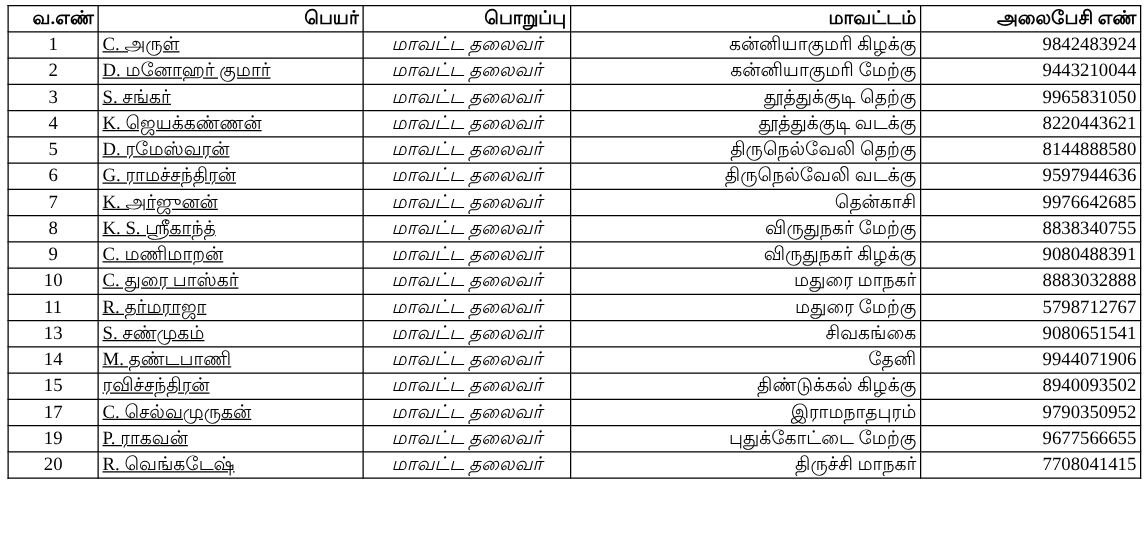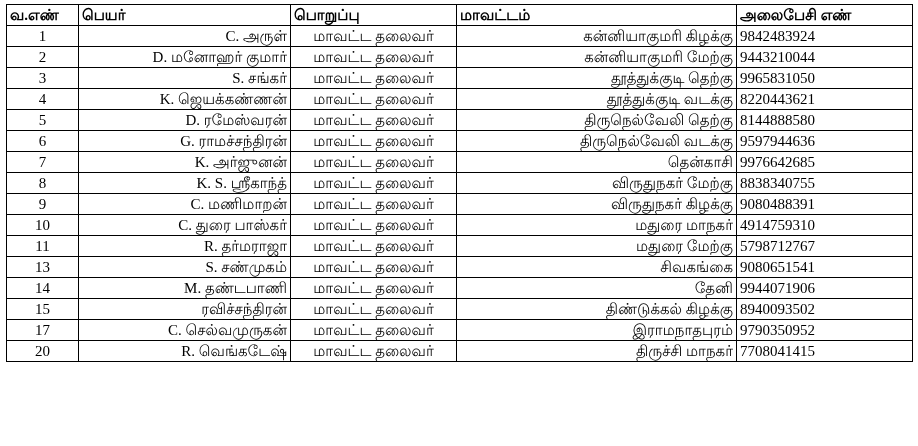--- a/index.html
+++ b/index.html
@@ -30,34 +30,34 @@
     border: 1px solid #000000;
     padding: 0 3px;
     height: 20px;
     line-height: 19px;
     font-size: 15px;
     white-space: nowrap;
     overflow: hidden;
   }
   table.roster th {
     font-weight: bold;
-    text-align: left;
+    text-align: right;
   }
   
   col.c-sno   { width: 72px; }
   col.c-name  { width: 212px; }
   col.c-role  { width: 166px; }
   col.c-dist  { width: 280px; }
   col.c-phone { width: 176px; }
 
   td.sno   { text-align: center; font-size: 14px; }
-  td.name  { text-align: right; }
-  td.role  { text-align: center; }
+  td.name  { text-align: left; text-decoration: underline; }
+  td.role  { text-align: center; font-style: italic; }
   td.dist  { text-align: right; }
-  td.phone { text-align: left; font-size: 14px; }
+  td.phone { text-align: right; font-size: 14px; }
 </style>
 </head>
 <body>
 
 <div class="sheet">
   <table class="roster">
     <colgroup>
       <col class="c-sno">
       <col class="c-name">
       <col class="c-role">
@@ -135,21 +135,21 @@
           <td class="name">C. மணிமாறன்</td>
           <td class="role">மாவட்ட தலைவர்</td>
           <td class="dist">விருதுநகர் கிழக்கு</td>
           <td class="phone">9080488391</td>
         </tr>
         <tr>
           <td class="sno">10</td>
           <td class="name">C. துரை பாஸ்கர்</td>
           <td class="role">மாவட்ட தலைவர்</td>
           <td class="dist">மதுரை மாநகர்</td>
-          <td class="phone">4914759310</td>
+          <td class="phone">8883032888</td>
         </tr>
         <tr>
           <td class="sno">11</td>
           <td class="name">R. தர்மராஜா</td>
           <td class="role">மாவட்ட தலைவர்</td>
           <td class="dist">மதுரை மேற்கு</td>
           <td class="phone">5798712767</td>
         </tr>
         <tr>
           <td class="sno">13</td>
@@ -171,20 +171,27 @@
           <td class="role">மாவட்ட தலைவர்</td>
           <td class="dist">திண்டுக்கல் கிழக்கு</td>
           <td class="phone">8940093502</td>
         </tr>
         <tr>
           <td class="sno">17</td>
           <td class="name">C. செல்வமுருகன்</td>
           <td class="role">மாவட்ட தலைவர்</td>
           <td class="dist">இராமநாதபுரம்</td>
           <td class="phone">9790350952</td>
+        </tr>
+        <tr>
+          <td class="sno">19</td>
+          <td class="name">P. ராகவன்</td>
+          <td class="role">மாவட்ட தலைவர்</td>
+          <td class="dist">புதுக்கோட்டை மேற்கு</td>
+          <td class="phone">9677566655</td>
         </tr>
         <tr>
           <td class="sno">20</td>
           <td class="name">R. வெங்கடேஷ்</td>
           <td class="role">மாவட்ட தலைவர்</td>
           <td class="dist">திருச்சி மாநகர்</td>
           <td class="phone">7708041415</td>
         </tr>
       </tbody>
   </table>

